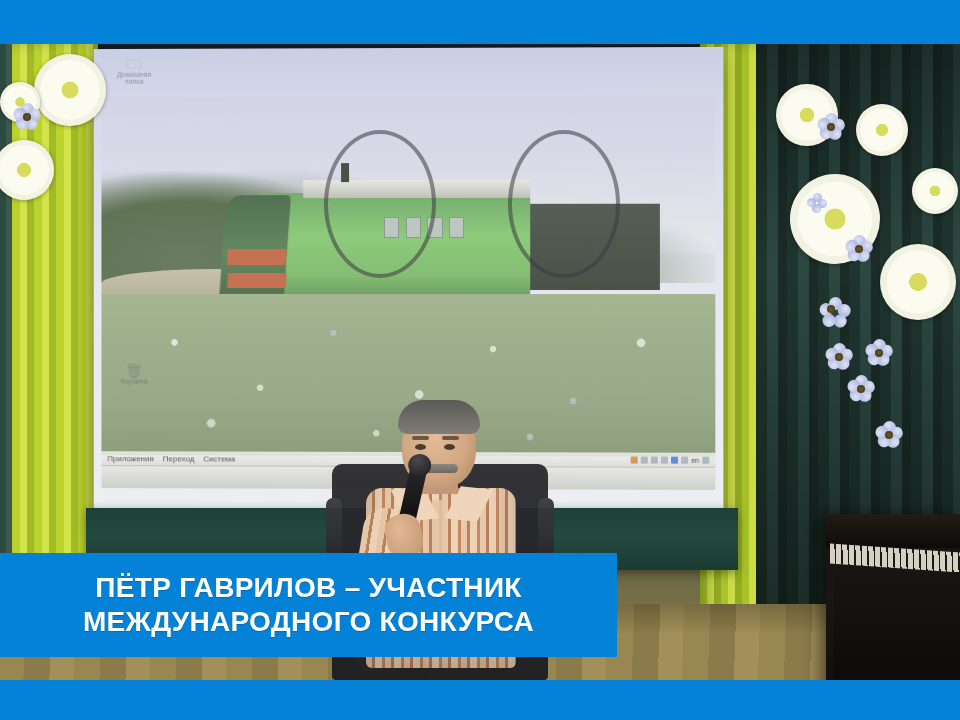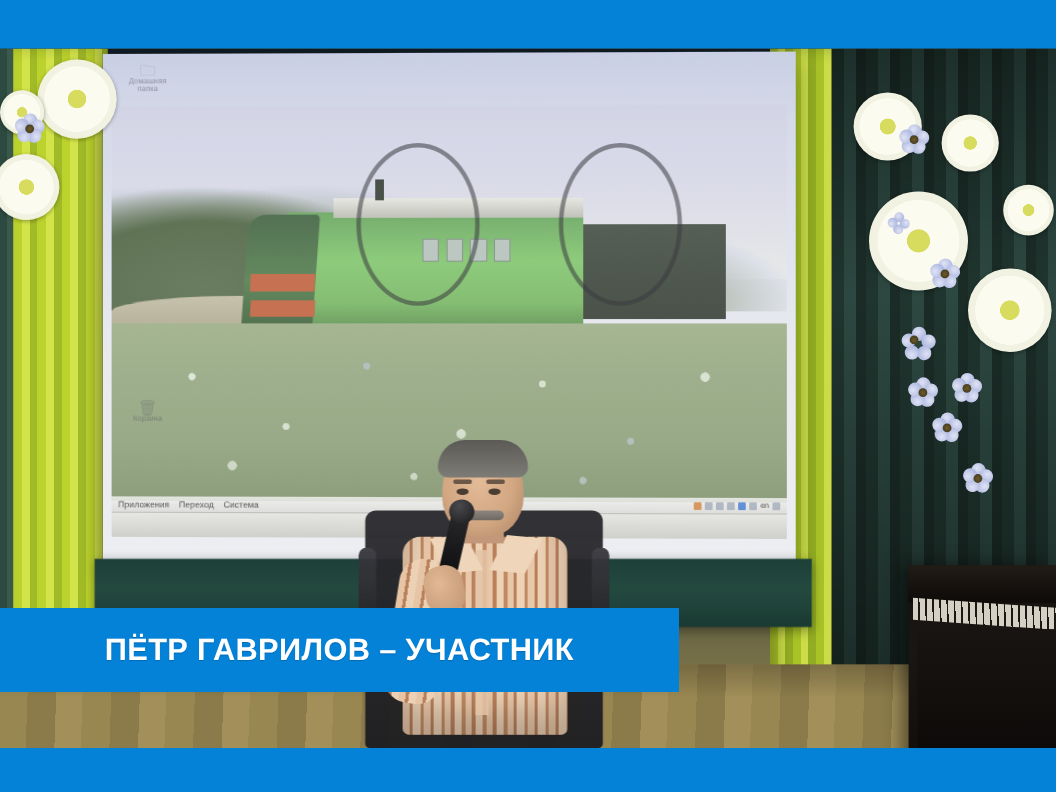--- a/index.html
+++ b/index.html
@@ -234,21 +234,21 @@
   .mic:before{content:"";position:absolute;left:-3px;top:-9px;width:23px;height:22px;border-radius:50%;
     background:radial-gradient(circle at 35% 30%,#4a4a4e,#1a1a1c);}
 
   
   .bar{position:absolute;left:0;width:960px;background:#0482d8;}
   .bar.top{top:0;height:44px;}
   .bar.bottom{top:680px;height:40px;}
 
   
   .caption{
-    position:absolute;left:0;top:553px;width:617px;height:76px;
+    position:absolute;left:0;top:553px;width:617px;height:104px;
     background:#0482d8;
     display:flex;flex-direction:column;align-items:center;justify-content:center;
     gap:2px;
   }
   .caption .line{
     color:#ffffff;font-weight:bold;font-size:28px;letter-spacing:.3px;
     text-shadow:0 1px 1px rgba(0,0,0,.18);white-space:nowrap;
   }
 </style>
 </head>
@@ -431,15 +431,16 @@
       <div class="hand"></div>
     </div>
 
   </div>
 
   <div class="bar top"></div>
   <div class="bar bottom"></div>
 
   <div class="caption">
     <div class="line">ПЁТР ГАВРИЛОВ – УЧАСТНИК</div>
+    <div class="line">МЕЖДУНАРОДНОГО  КОНКУРСА</div>
   </div>
 
 </div>
 
 </body></html>

